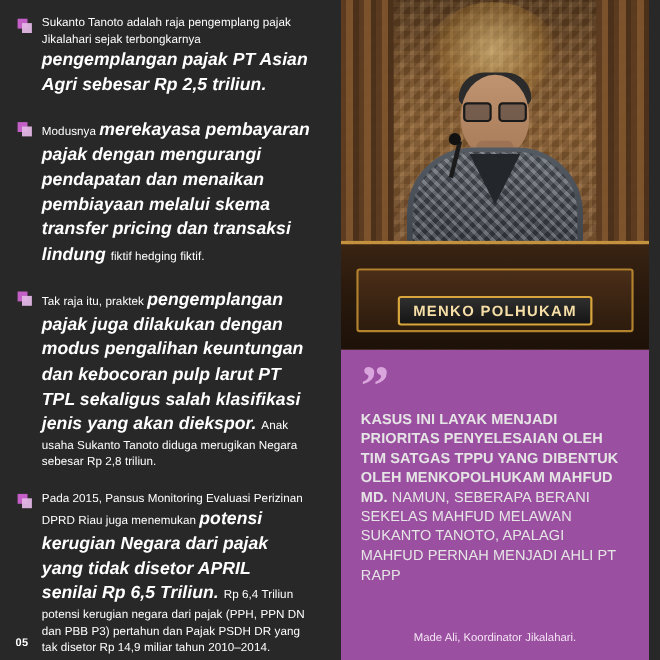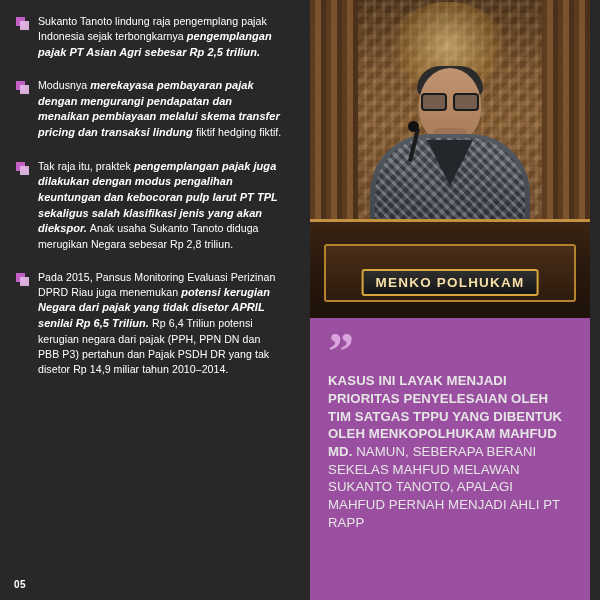--- a/index.html
+++ b/index.html
@@ -59,21 +59,21 @@
   .bullet-text {
     color: #ffffff;
     font-size: 10.6px;
     line-height: 1.42;
     text-align: left;
     letter-spacing: 0.05px;
   }
   .bullet-text em {
     font-style: italic;
     font-weight: bold;
-    font-size: 11px;
+    font-size: 16px;
   }
   .page-number {
     position: absolute;
     left: 14px;
     bottom: 10px;
     color: #ffffff;
     font-size: 10px;
     font-weight: bold;
     letter-spacing: 0.4px;
   }
@@ -317,21 +317,21 @@
 <div class="page">
 
   <div class="left-col">
 
     <div class="bullet-block">
       <span class="bullet-mark">
         <span class="sq1"></span>
           <span class="sq2"></span>
       </span>
       <div class="bullet-text">
-        <span>Sukanto Tanoto lindung raja pengemplang pajak Indonesia sejak terbongkarnya </span><em>pengemplangan pajak PT Asian Agri sebesar Rp 2,5 triliun.</em>
+        <span>Sukanto Tanoto adalah raja pengemplang pajak Jikalahari sejak terbongkarnya </span><em>pengemplangan pajak PT Asian Agri sebesar Rp 2,5 triliun.</em>
       </div>
     </div>
 
     <div class="bullet-block">
       <span class="bullet-mark">
         <span class="sq1"></span>
           <span class="sq2"></span>
       </span>
       <div class="bullet-text">
         <span>Modusnya </span><em>merekayasa pembayaran pajak dengan mengurangi pendapatan dan menaikan pembiayaan melalui skema transfer pricing dan transaksi lindung </em><span>fiktif hedging fiktif.</span>
@@ -387,15 +387,16 @@
         </div>
         <div class="nameplate">MENKO POLHUKAM</div>
       </div>
     </div>
 
     <div class="quote-panel">
       <span class="quote-mark">”</span>
       <div class="quote-text">
         <span>KASUS INI LAYAK MENJADI PRIORITAS PENYELESAIAN OLEH TIM SATGAS TPPU YANG DIBENTUK OLEH MENKOPOLHUKAM MAHFUD MD.</span><span class="thin"> NAMUN, SEBERAPA BERANI SEKELAS MAHFUD MELAWAN SUKANTO TANOTO, APALAGI MAHFUD PERNAH MENJADI AHLI PT RAPP</span>
       </div>
+      <div class="quote-source">Made Ali, Koordinator Jikalahari.</div>
     </div>
   </div>
 </div>
 
 </body></html>

